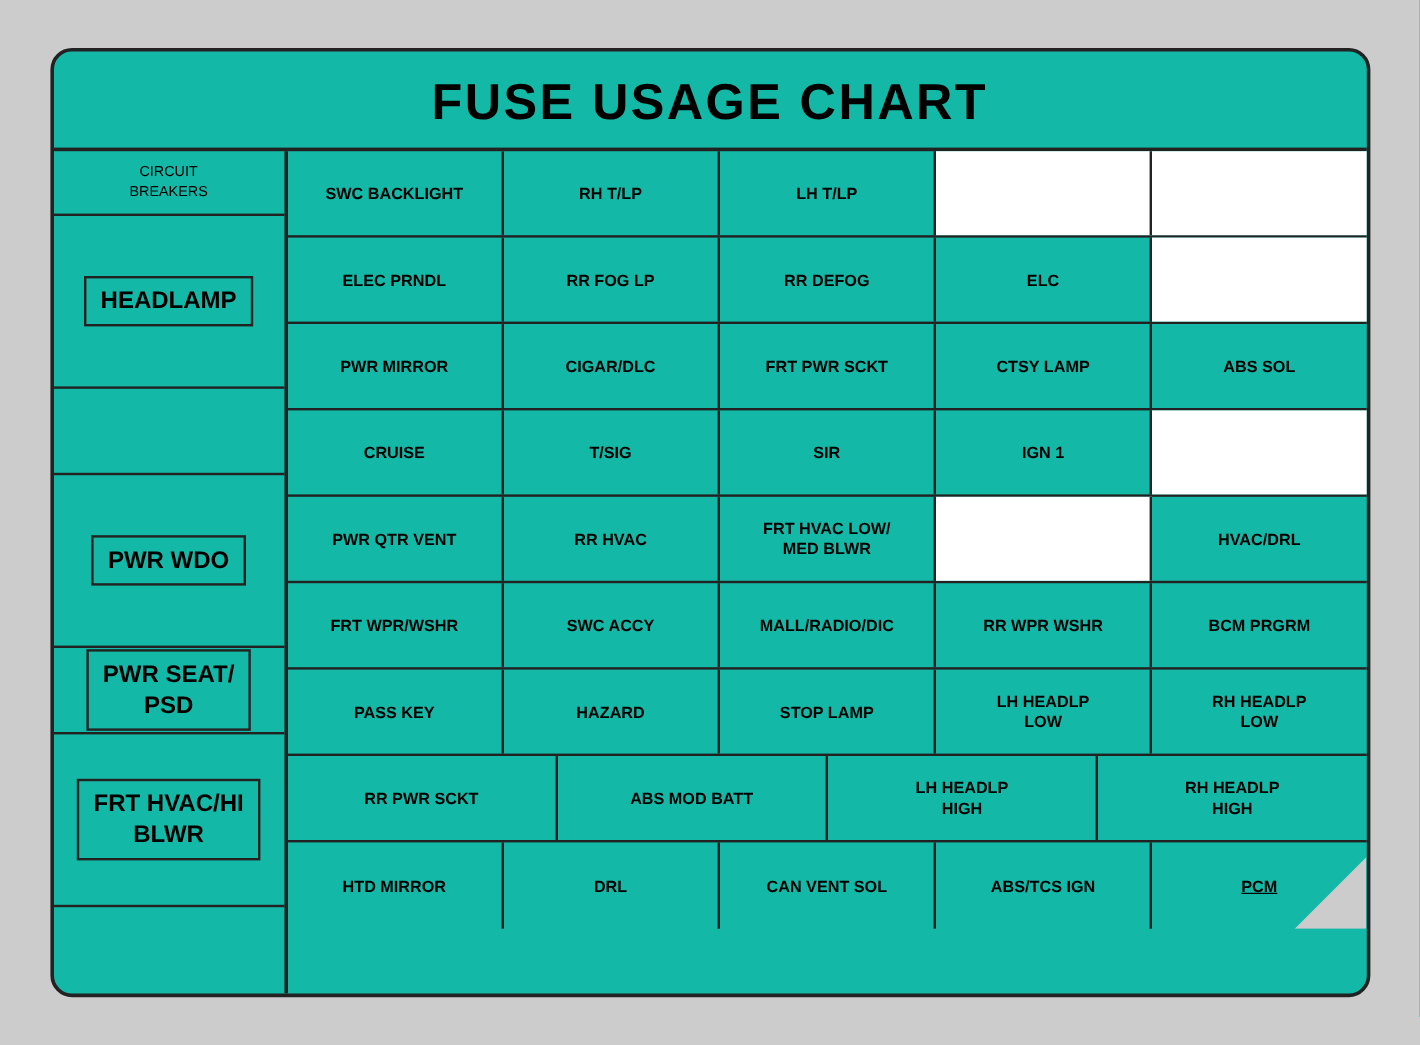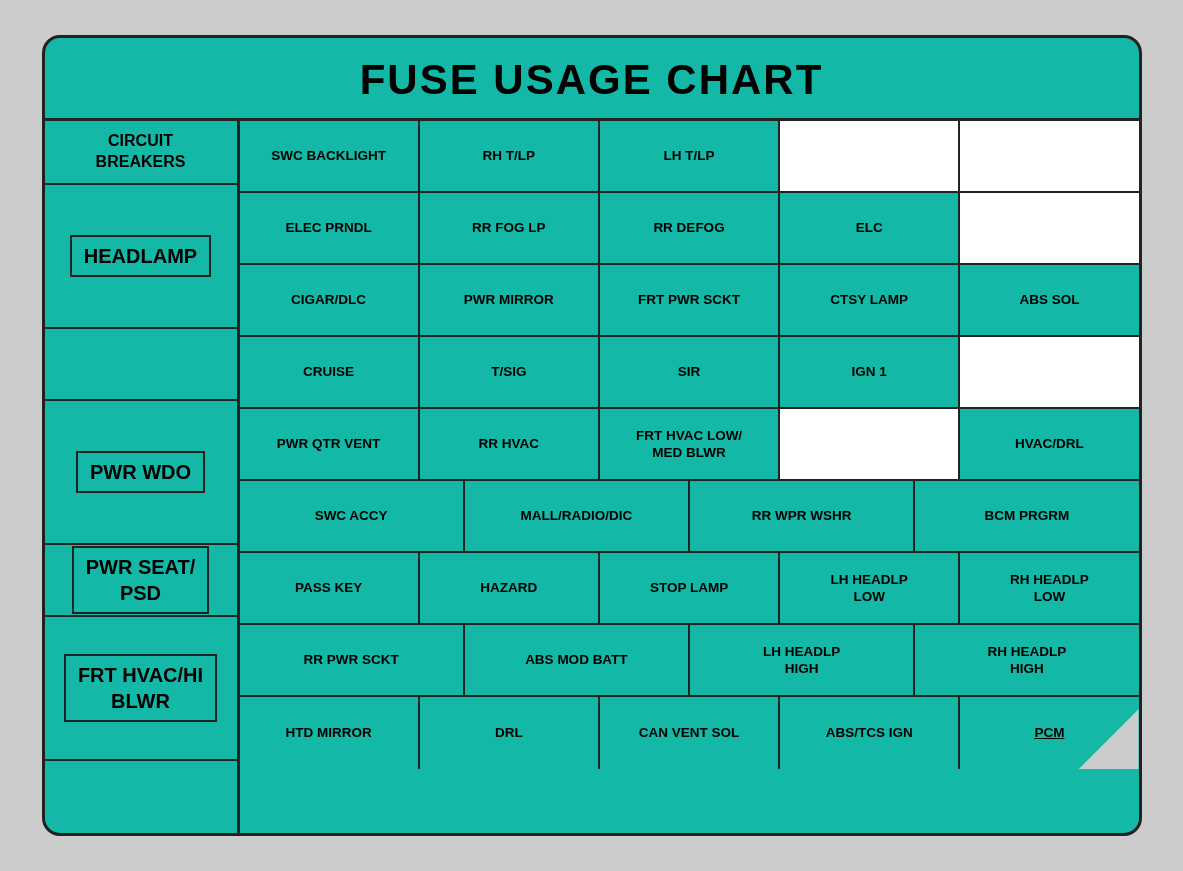--- a/index.html
+++ b/index.html
@@ -32,22 +32,22 @@
       flex-direction: row;
     }
     .left-col {
       width: 195px;
       min-width: 195px;
       border-right: 3px solid #222;
       display: flex;
       flex-direction: column;
     }
     .left-header {
-      font-size: 16px;
-      font-weight: bold;
+      font-size: 12px;
+      font-weight: normal;
       text-align: center;
       padding: 10px 5px;
       border-bottom: 2px solid #222;
       line-height: 1.3;
     }
     .left-cell {
       flex: 1;
       border-bottom: 2px solid #222;
       display: flex;
       align-items: center;
@@ -160,22 +160,22 @@
 
       <div class="grid-row">
         <div class="grid-cell">ELEC PRNDL</div>
         <div class="grid-cell">RR FOG LP</div>
         <div class="grid-cell">RR DEFOG</div>
         <div class="grid-cell">ELC</div>
         <div class="grid-cell empty"></div>
       </div>
 
       <div class="grid-row">
+        <div class="grid-cell">PWR MIRROR</div>
         <div class="grid-cell">CIGAR/DLC</div>
-        <div class="grid-cell">PWR MIRROR</div>
         <div class="grid-cell">FRT PWR SCKT</div>
         <div class="grid-cell">CTSY LAMP</div>
         <div class="grid-cell">ABS SOL</div>
       </div>
 
       <div class="grid-row">
         <div class="grid-cell">CRUISE</div>
         <div class="grid-cell">T/SIG</div>
         <div class="grid-cell">SIR</div>
         <div class="grid-cell">IGN 1</div>
@@ -184,20 +184,21 @@
 
       <div class="grid-row">
         <div class="grid-cell">PWR QTR VENT</div>
         <div class="grid-cell">RR HVAC</div>
         <div class="grid-cell">FRT HVAC LOW/<br>MED BLWR</div>
         <div class="grid-cell empty"></div>
         <div class="grid-cell">HVAC/DRL</div>
       </div>
 
       <div class="grid-row">
+        <div class="grid-cell">FRT WPR/WSHR</div>
         <div class="grid-cell">SWC ACCY</div>
         <div class="grid-cell">MALL/RADIO/DIC</div>
         <div class="grid-cell">RR WPR WSHR</div>
         <div class="grid-cell">BCM PRGRM</div>
       </div>
 
       <div class="grid-row">
         <div class="grid-cell">PASS KEY</div>
         <div class="grid-cell">HAZARD</div>
         <div class="grid-cell">STOP LAMP</div>

